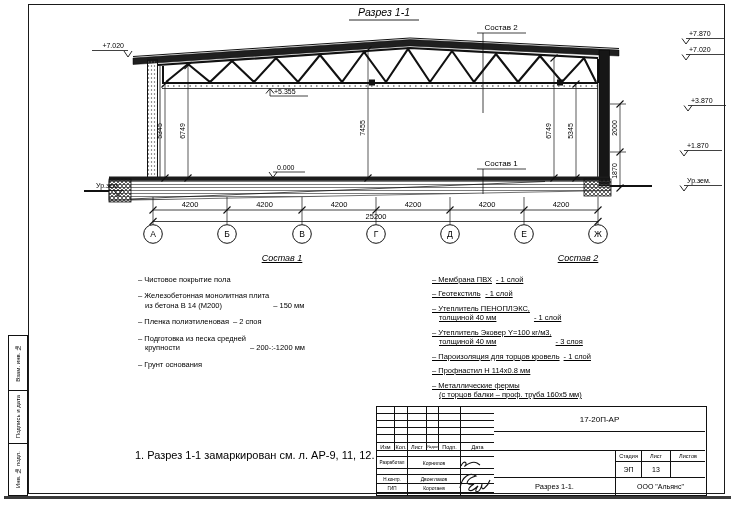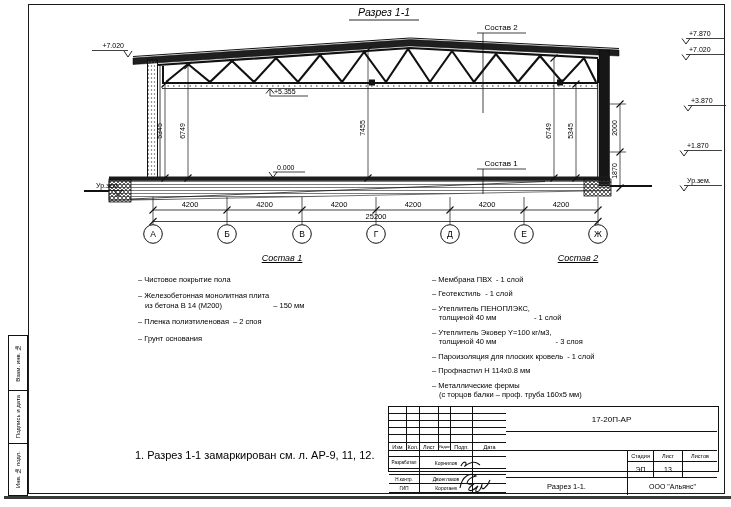--- a/index.html
+++ b/index.html
@@ -8,24 +8,24 @@
   .frame{position:absolute;left:28px;top:4px;width:697px;height:490px;
          border:1.5px solid #1a1a1a;box-sizing:border-box;}
   .paper-bottom{position:absolute;left:4px;top:496px;width:727px;height:3px;background:#3a3a3a;}
   svg text{font-family:"Liberation Sans",sans-serif;fill:#000;}
   .lists{position:absolute;font-size:7.5px;line-height:9.5px;}
   .list-title{font-style:italic;font-size:9px;text-decoration:underline;text-align:center;margin-bottom:11px;}
   .list-item{display:flex;justify-content:flex-start;align-items:flex-end;}
   .iname{white-space:pre-line;padding-left:7px;text-indent:-7px;}
   .iqty{white-space:nowrap;padding-left:4px;}
   .s1 .list-item{margin-bottom:7px;}
-  .s2 .list-item{margin-bottom:5px;}
+  .s2 .list-item{margin-bottom:5px;text-decoration:underline;}
   .note{position:absolute;left:135px;top:449px;font-size:11px;}
   
-  .tb{position:absolute;left:388px;top:406px;width:331px;height:66px;
+  .tb{position:absolute;left:376px;top:406px;width:331px;height:90px;
       border:1.5px solid #111;box-sizing:border-box;font-size:5.5px;}
   .tb *{box-sizing:border-box;}
   .tb .cell{border-right:1px solid #111;border-bottom:1px solid #111;
             display:flex;align-items:center;justify-content:center;overflow:hidden;}
   .tb-left{position:absolute;left:0;top:0;width:117px;height:100%;
            display:grid;grid-template-columns:18px 13px 19px 12px 22px 1fr;
            grid-template-rows:7px 7px 7px 7px 8px 8px 6px 12px 6px 9px 9px 1fr;}
   .tb-right{position:absolute;left:117px;top:0;width:211px;height:100%;}
   .rot{writing-mode:vertical-rl;transform:rotate(180deg);}
   .strip{position:absolute;left:8px;top:335px;width:20px;height:161px;
@@ -248,20 +248,25 @@
     <div class="list-item">
       <div class="iname">– Железобетонная  монолитная плита
 из бетона В 14 (М200)</div>
       <div class="iqty">– 150 мм</div>
     </div>
     <div class="list-item">
       <div class="iname">– Пленка полиэтиленовая</div>
       <div class="iqty">–  2 споя</div>
     </div>
     <div class="list-item">
+      <div class="iname">– Подготовка из песка средней
+крупности</div>
+      <div class="iqty">– 200-:-1200 мм</div>
+    </div>
+    <div class="list-item">
       <div class="iname">– Грунт основания</div>
       <div class="iqty"></div>
     </div>
   </div>
 
   <div class="lists s2" style="left:432px;top:254px;width:292px;">
     <div class="list-title">Состав 2</div>
     <div class="list-item">
       <div class="iname">– Мембрана ПВХ</div>
       <div class="iqty">- 1 слой</div>
@@ -274,21 +279,21 @@
       <div class="iname">– Утеплитель ПЕНОПЛЭКС,
 толщиной 40 мм</div>
       <div class="iqty">- 1 слой</div>
     </div>
     <div class="list-item">
       <div class="iname">– Утеплитель Эковер Y=100 кг/м3,
 толщиной 40 мм</div>
       <div class="iqty">- 3 слоя</div>
     </div>
     <div class="list-item">
-      <div class="iname">– Пароизоляция для плоских кровель</div>
+      <div class="iname">– Пароизоляция для торцов кровель</div>
       <div class="iqty">- 1 слой</div>
     </div>
     <div class="list-item">
       <div class="iname">– Профнастил Н 114х0.8 мм</div>
       <div class="iqty"></div>
     </div>
     <div class="list-item">
       <div class="iname">– Металлические фермы
 (с торцов балки – проф. труба 160х5 мм)</div>
       <div class="iqty"></div>

